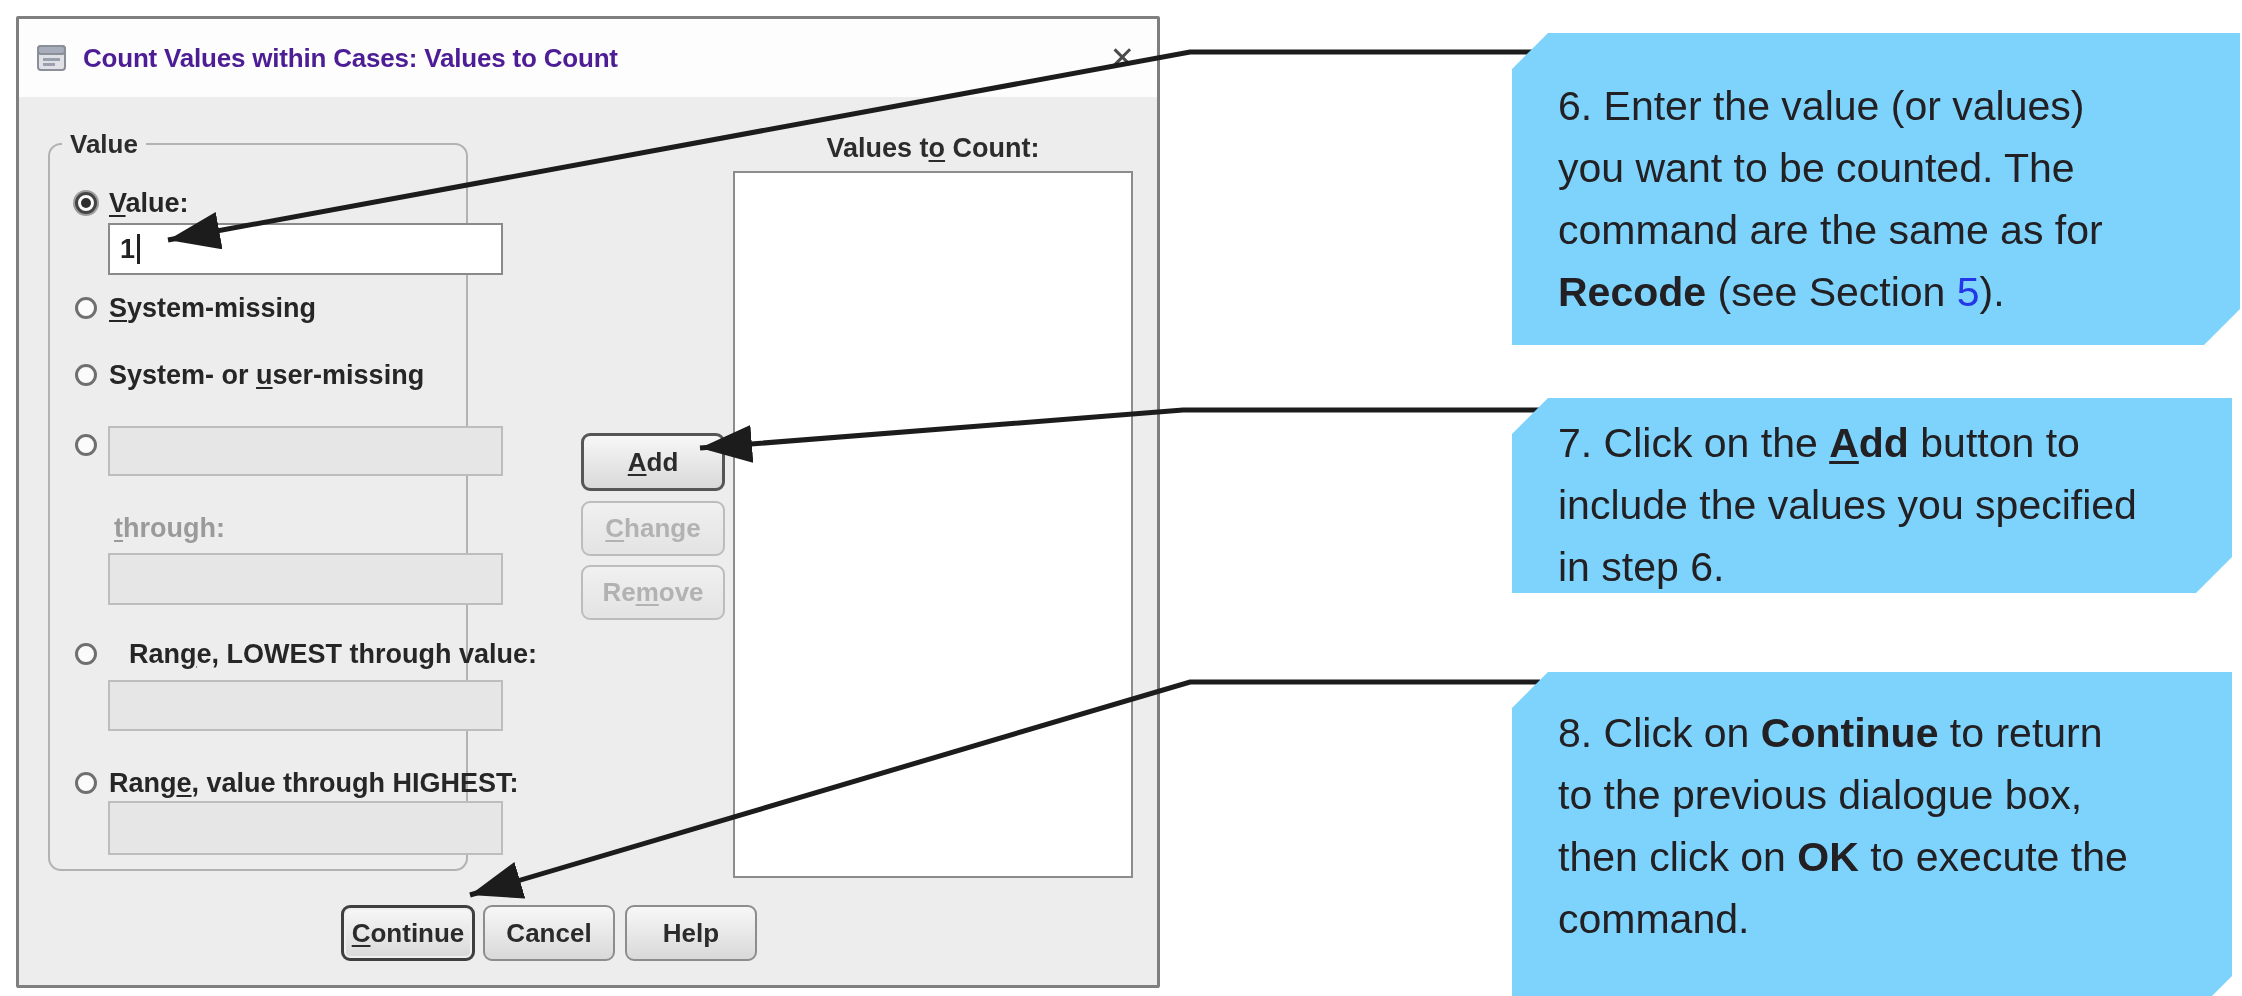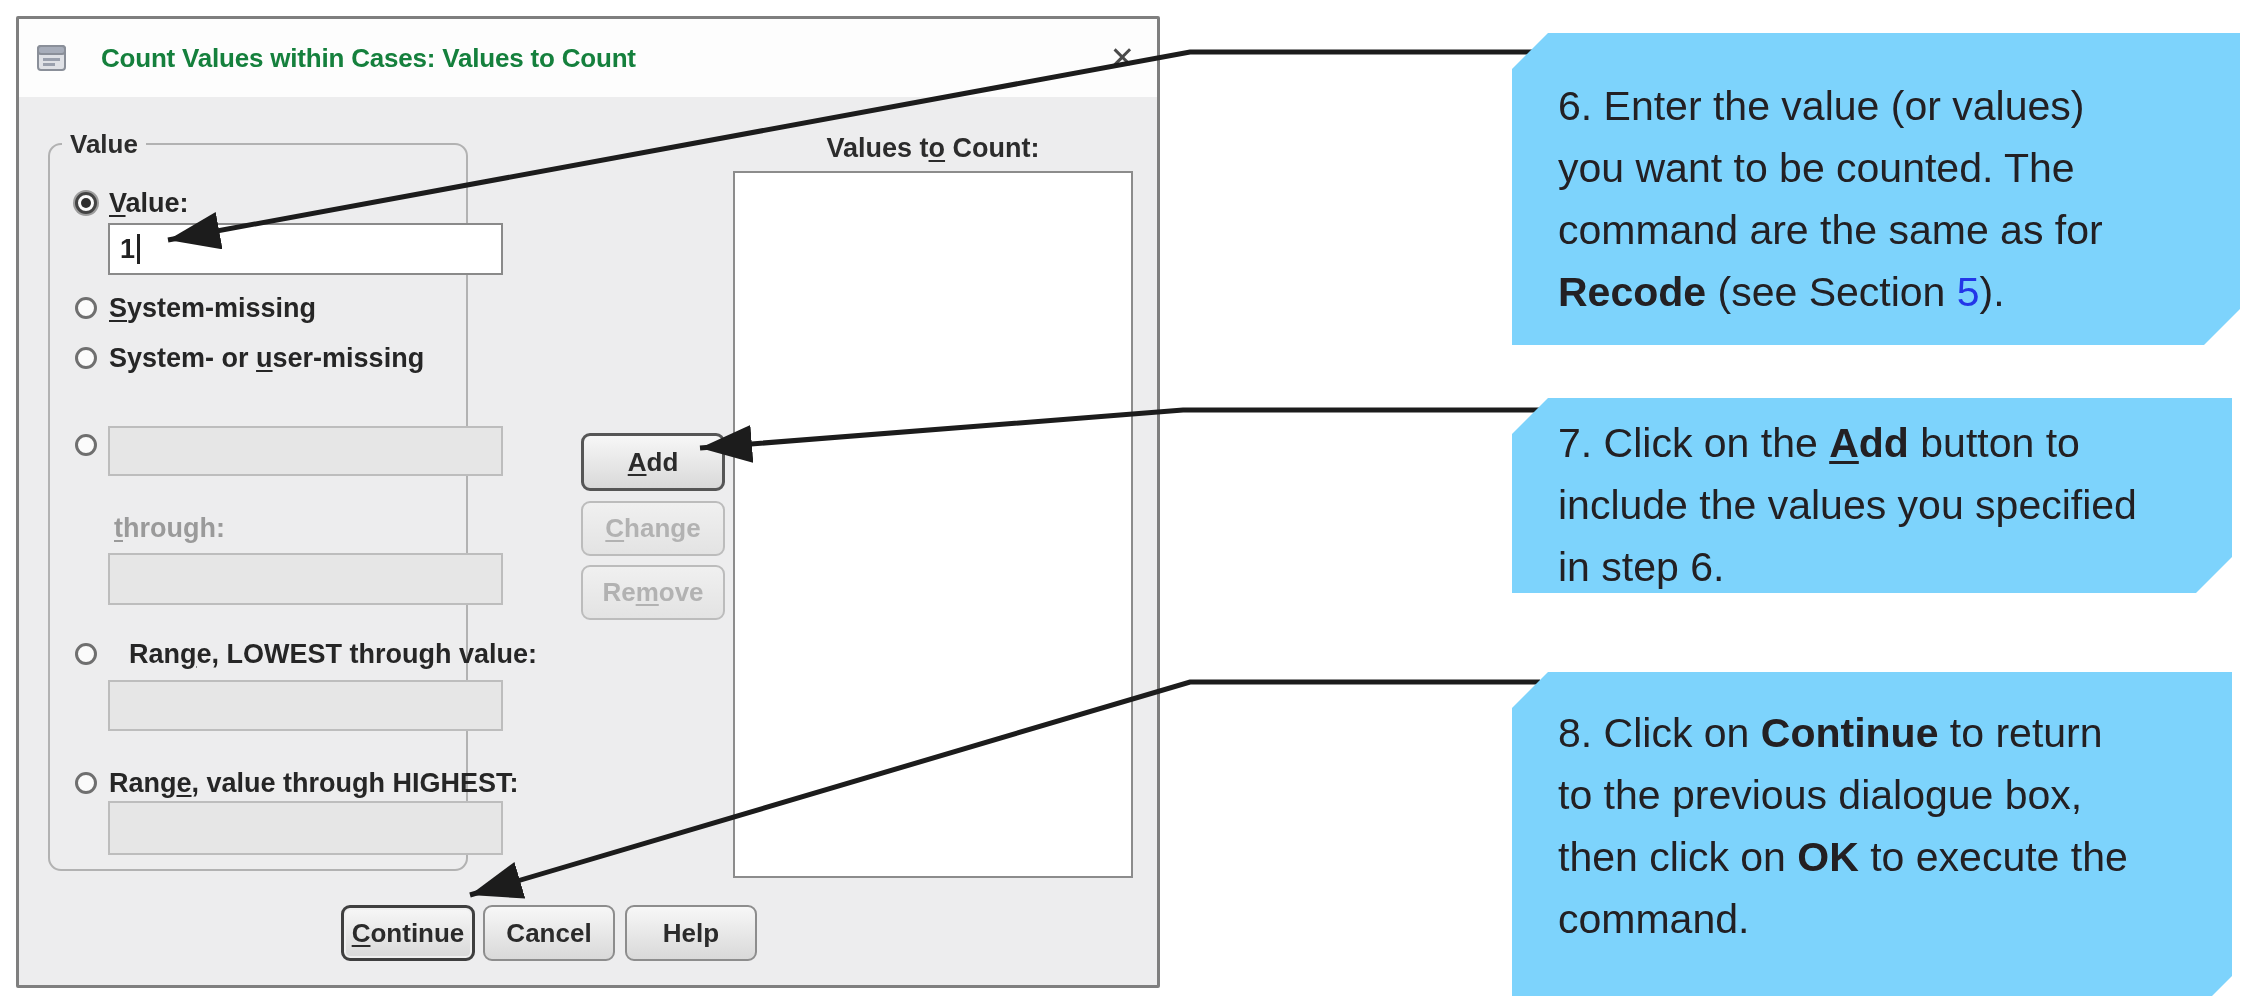--- a/index.html
+++ b/index.html
@@ -4,21 +4,21 @@
 <style>
   html,body{margin:0;padding:0;background:#fff;}
   .canvas{position:relative;width:2242px;height:996px;background:#fff;overflow:hidden;
           font-family:"Liberation Sans",sans-serif;}
 
   
   .dialog{position:absolute;left:16px;top:16px;width:1144px;height:972px;
           background:#ededee;border:3px solid #7f7f7f;border-radius:2px;z-index:1;box-sizing:border-box;}
   .titlebar{position:absolute;left:0;top:0;width:100%;height:78px;background:#fdfdfd;
             display:flex;align-items:center;box-sizing:border-box;padding:0 16px;}
-  .title{font-size:26px;font-weight:600;color:#15803d;letter-spacing:-0.2px;margin-left:32px;flex:1;
+  .title{font-size:26px;font-weight:600;color:#4c1d95;letter-spacing:-0.2px;margin-left:14px;flex:1;
          white-space:nowrap;}
   .close{font-size:30px;color:#4a4a4a;font-weight:400;cursor:default;padding:0 6px;line-height:1;}
 
   .groupbox{position:absolute;left:29px;top:124px;width:420px;height:728px;
             border:2px solid #b2b2b2;border-radius:13px;box-sizing:border-box;}
   .legend{position:absolute;left:12px;top:-16px;padding:0 8px;background:#ededee;
           font-size:26px;font-weight:600;color:#2c2c2c;}
 
   .row{position:absolute;display:flex;align-items:center;gap:12px;height:36px;padding-left:20px;}
   .radio{width:22px;height:22px;border:3px solid #6f6f6f;border-radius:50%;background:#fbfbfb;
@@ -87,21 +87,21 @@
     <div class="tinput" style="left:89px;top:204px;width:395px;height:52px;">
       <span>1</span>
       <span class="caret"></span>
     </div>
 
     <div class="row" style="left:36px;top:271px;">
       <span class="radio"></span>
       <span class="rlabel"><span class="mn">S</span>ystem-missing</span>
     </div>
 
-    <div class="row" style="left:36px;top:321px;">
+    <div class="row" style="left:36px;top:338px;">
       <span class="radio"></span>
       <span class="rlabel">System- or <span class="mn">u</span>ser-missing</span>
     </div>
 
     <div class="row" style="left:36px;top:371px;margin-top:37px;">
       <span class="radio"></span>
       <span class="rlabel">Ra<span class="mn">n</span>ge:</span>
     </div>
 
     <div class="tinput disabled" style="left:89px;top:407px;width:395px;height:50px;"></div>

